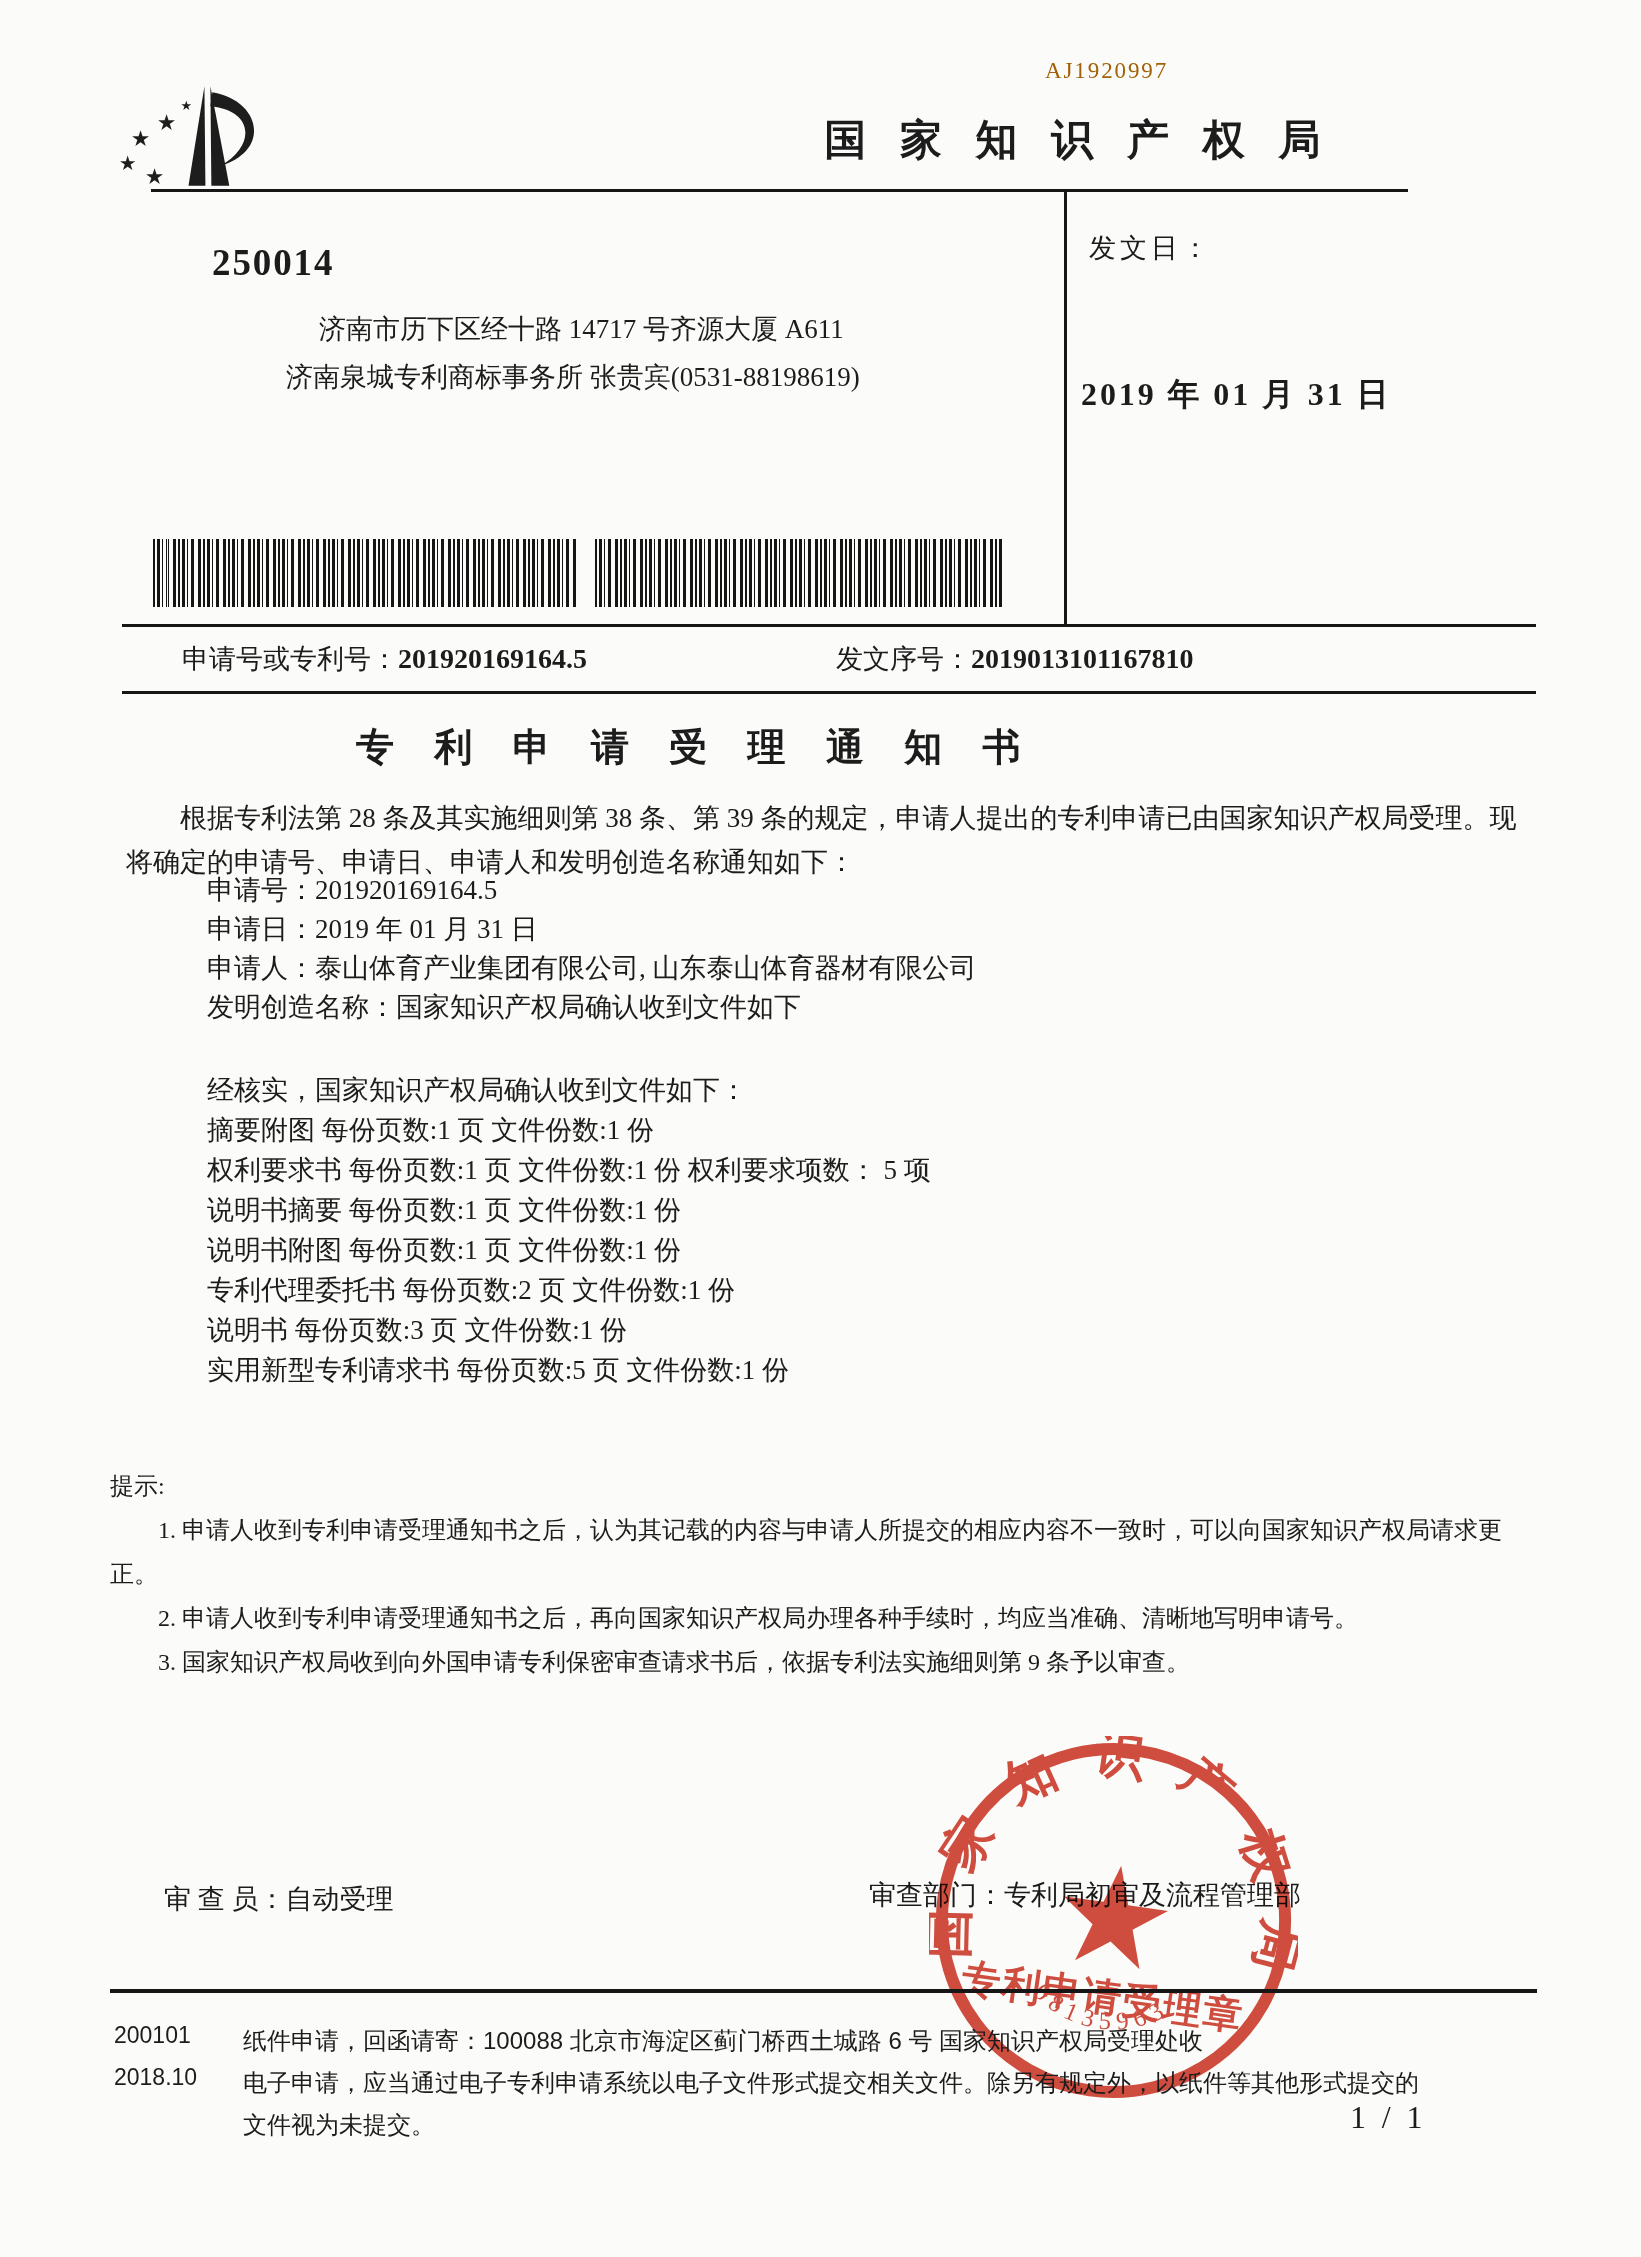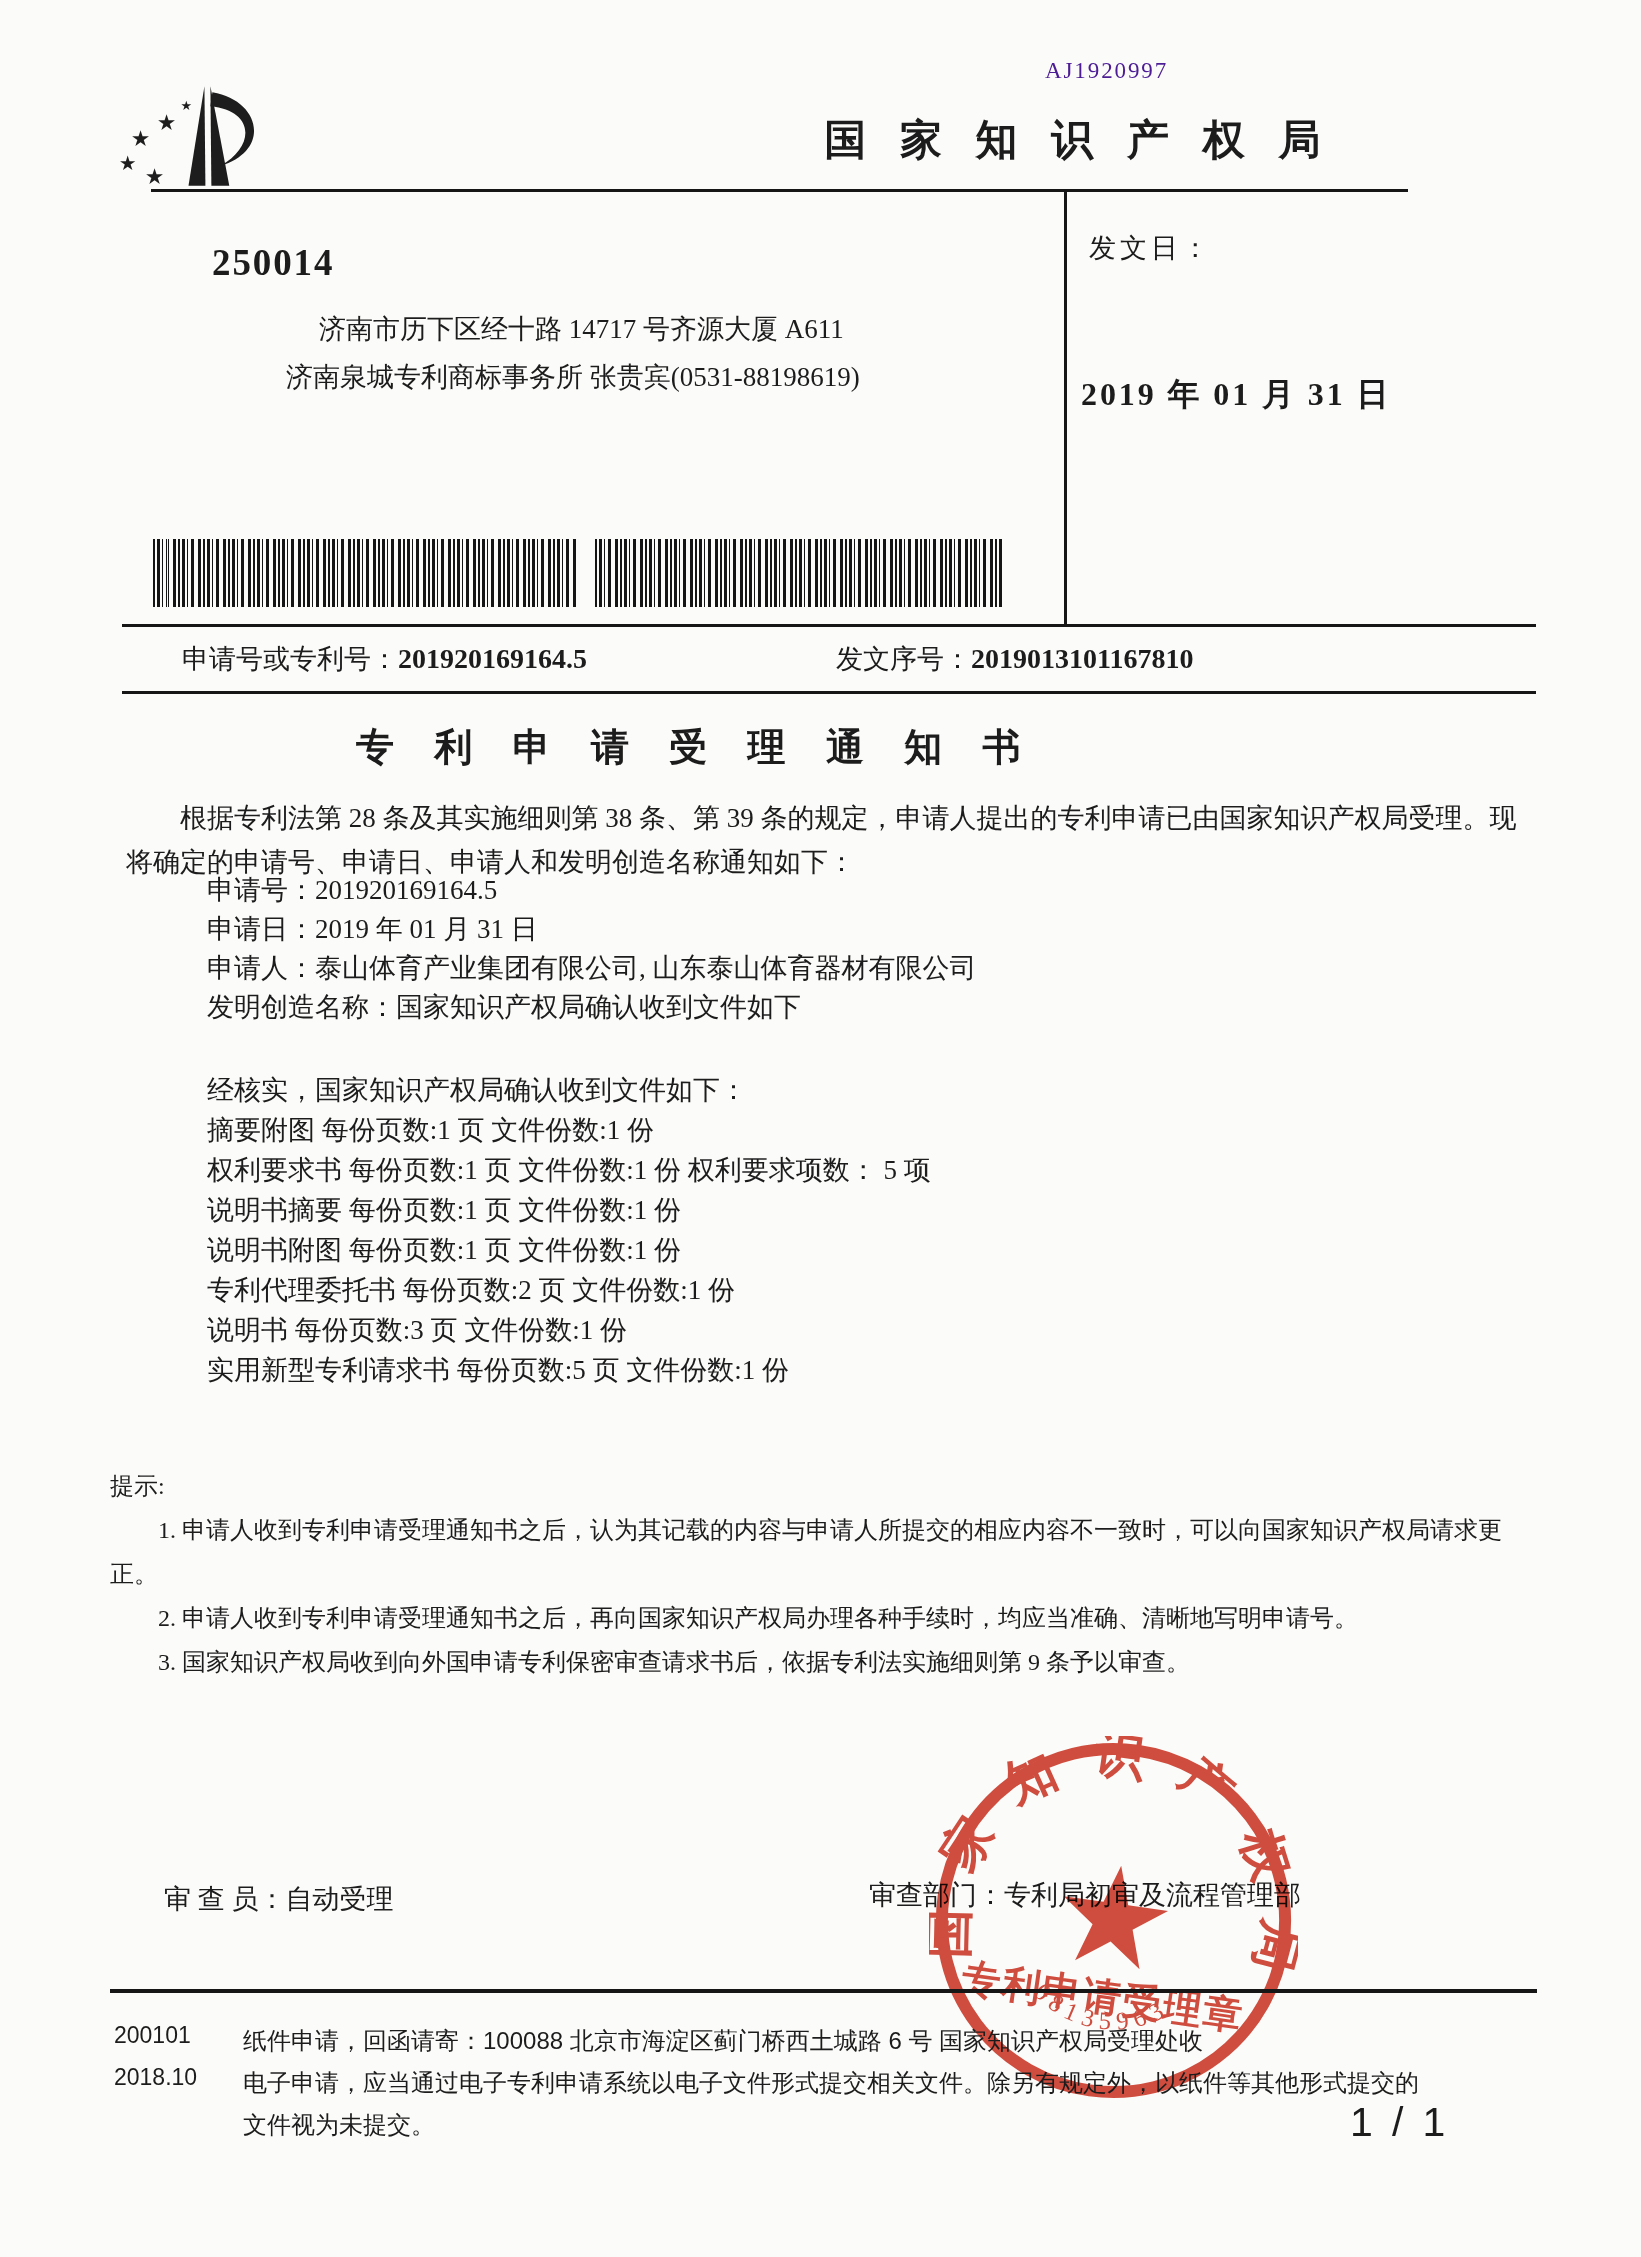--- a/index.html
+++ b/index.html
@@ -2,21 +2,21 @@
 <html><head>
 <meta charset="utf-8">
 <style>
   html,body{margin:0;padding:0;background:#e8e8e6;}
   .page{
     position:relative;width:1641px;height:2257px;margin:0 auto;
     background:#fbfbf9;overflow:hidden;color:#1c1c1c;
     font-family:"Liberation Serif","DejaVu Serif",serif;
   }
   .abs{position:absolute;white-space:nowrap;}
-  .doc-code{left:1045px;top:58px;font-size:23px;letter-spacing:1.9px;color:#4c1d95;}
+  .doc-code{left:1045px;top:58px;font-size:23px;letter-spacing:1.9px;color:#a16207;}
   .logo{left:89px;top:64px;}
   .agency-title{left:251px;top:112px;width:1081px;text-align:right;
     font-size:42px;font-weight:bold;letter-spacing:11.6px;white-space:nowrap;}
   .rule{position:absolute;background:#161616;}
   .rule-header{left:151px;top:189px;width:1257px;height:2.9px;}
   .vline{left:1064px;top:190px;width:2.9px;height:435px;}
   .rule-2{left:122px;top:624px;width:1414px;height:2.9px;}
   .rule-3{left:122px;top:691px;width:1414px;height:2.9px;}
   .rule-footer{left:110px;top:1989px;width:1427px;height:3.9px;}
   .postal{left:212px;top:241px;font-size:37px;font-weight:bold;letter-spacing:1.9px;}
@@ -46,22 +46,22 @@
   .examiner-row{left:164px;top:1881px;font-size:27px;}
   .dept-row{left:869px;top:1877px;font-size:27px;}
   .stamp{position:absolute;left:929px;top:1736px;width:369px;height:369px;
     mix-blend-mode:multiply;opacity:.92;}
   .footer-code{left:114px;top:2022px;font-size:23px;
     font-family:"Liberation Sans","DejaVu Sans",sans-serif;}
   .footer-date{left:114px;top:2064px;font-size:23px;
     font-family:"Liberation Sans","DejaVu Sans",sans-serif;}
   .footer-lines{position:absolute;left:243px;top:2020px;width:1284px;
     font-size:24px;line-height:42px;font-family:Liberation Sans, sans-serif;}
-  .page-number{left:1350px;top:2099px;font-size:41px;letter-spacing:3.9px;
-    font-family:Liberation Sans, sans-serif;}
+  .page-number{left:1350px;top:2099px;font-size:32px;letter-spacing:3.9px;
+    font-family:Liberation Serif, serif;}
 </style>
 </head>
 <body>
 
 <div class="page">
 
   <div class="abs doc-code">AJ1920997</div>
 
   <svg class="abs logo" width="199" height="160" viewBox="0 0 200 160">
     <g fill="#1d1d1d">

